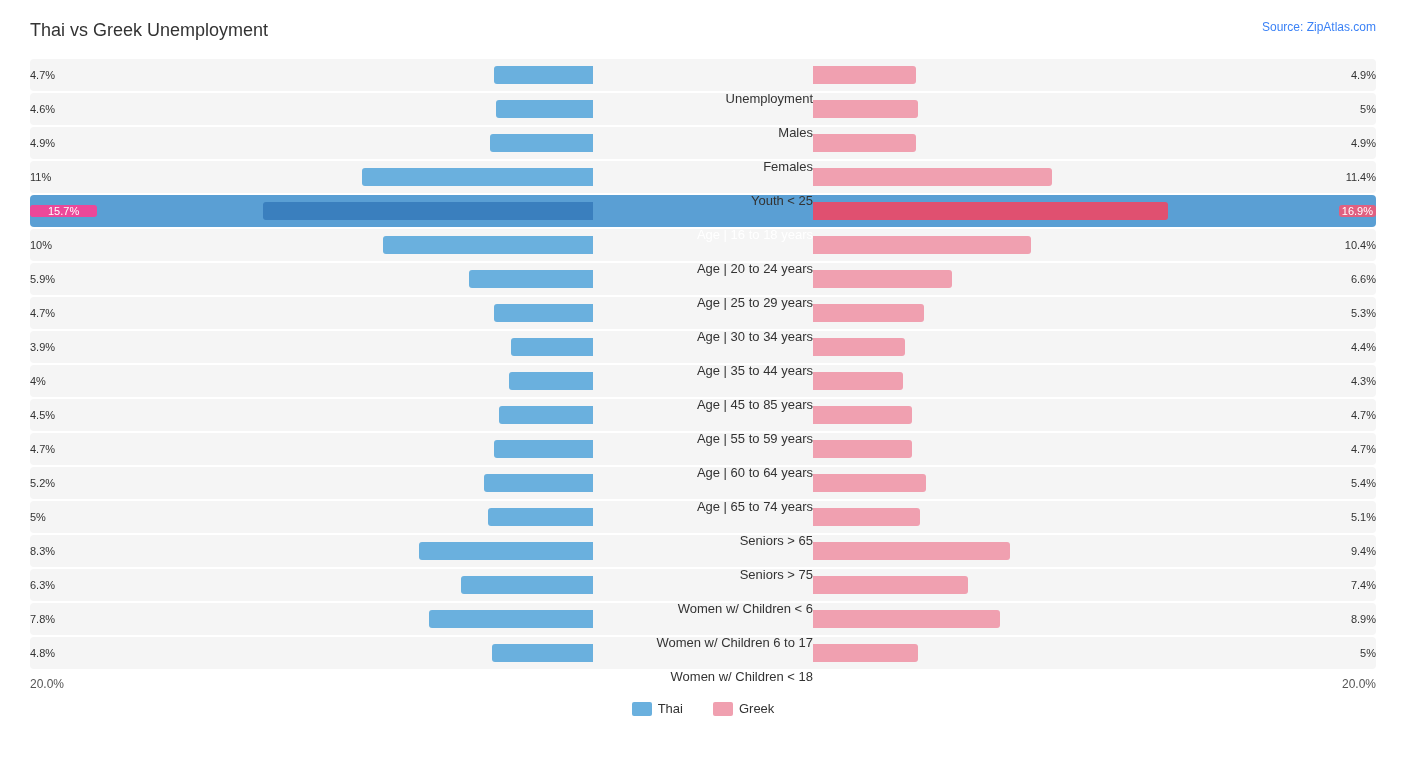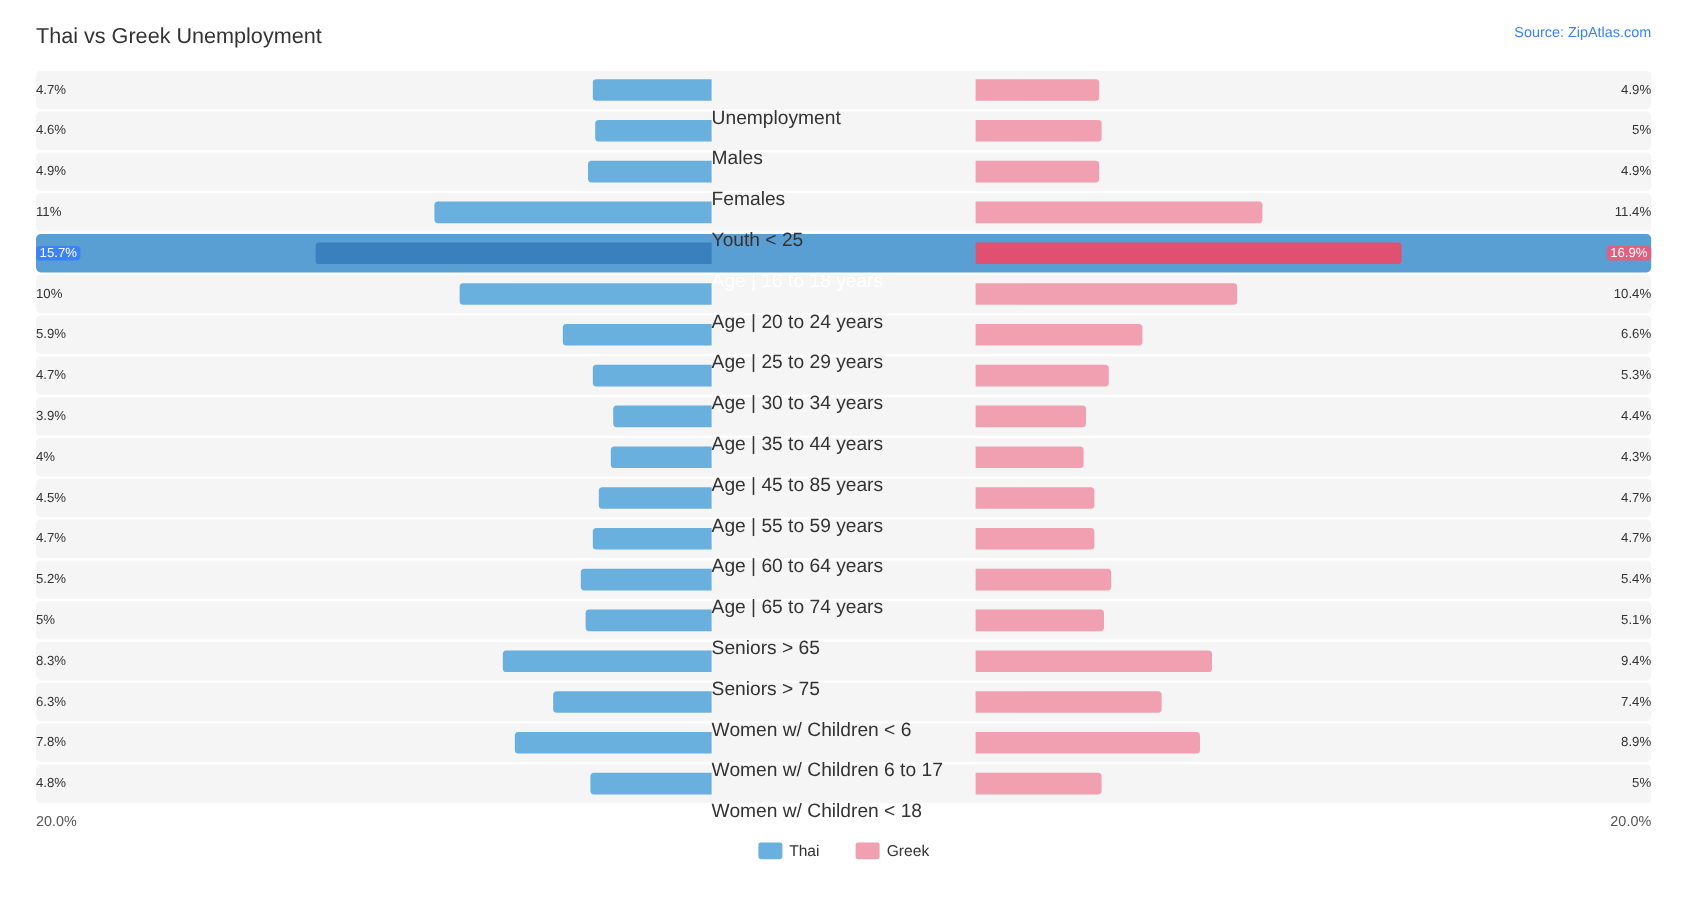--- a/index.html
+++ b/index.html
@@ -54,22 +54,22 @@
       flex: 1;
       display: flex;
       align-items: center;
       justify-content: flex-start;
       height: 100%;
       position: relative;
     }
     .center-label {
       width: 220px;
       min-width: 220px;
-      text-align: left;
-      font-size: 16px;
+      text-align: right;
+      font-size: 13px;
       color: #333;
       z-index: 2;
       position: relative;
       margin-top: 47px;
     }
     .thai-bar {
       height: 18px;
       background: #6ab0de;
       border-radius: 3px 0 0 3px;
       position: absolute;
@@ -98,22 +98,22 @@
     }
     
     .bar-row.active-row {
       background: #5a9fd4;
     }
     .bar-row.active-row .center-label {
       color: #fff;
     }
     .bar-row.active-row .left-value {
       color: #fff;
-      background: #3b82f6;
-      padding: 0 3px;
+      background: #ec4899;
+      padding: 0 18px;
       border-radius: 3px;
     }
     .bar-row.active-row .right-value {
       color: #fff;
       background: #e06080;
       padding: 0 3px;
       border-radius: 3px;
     }
     .axis-row {
       display: flex;

